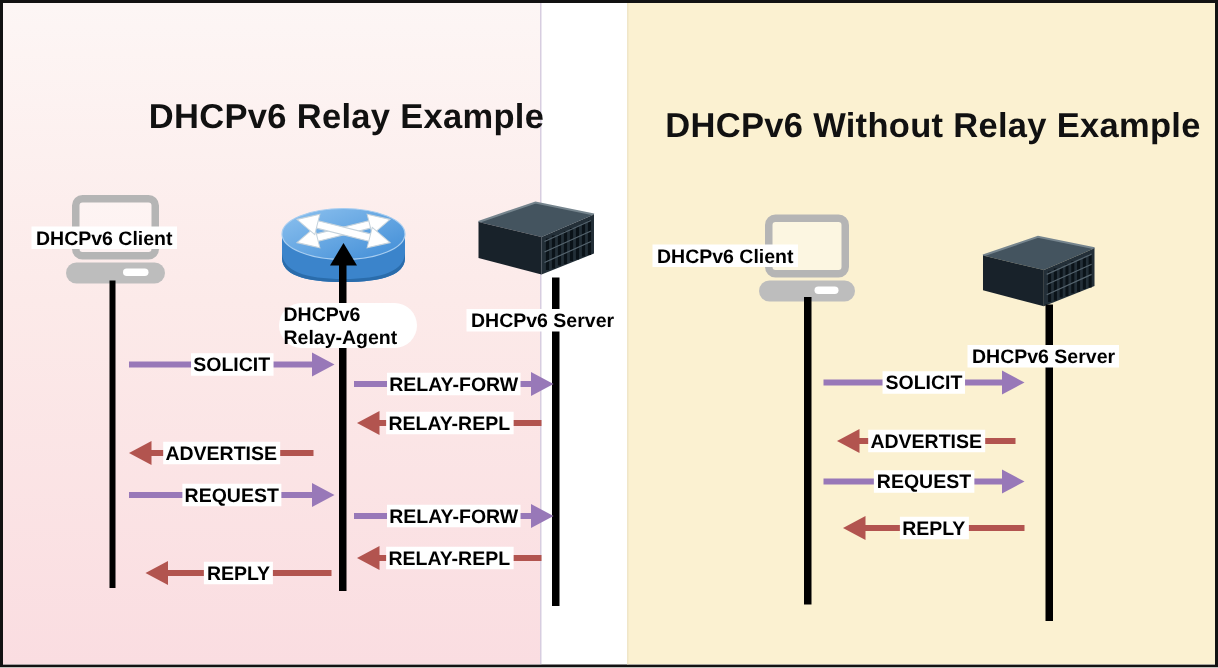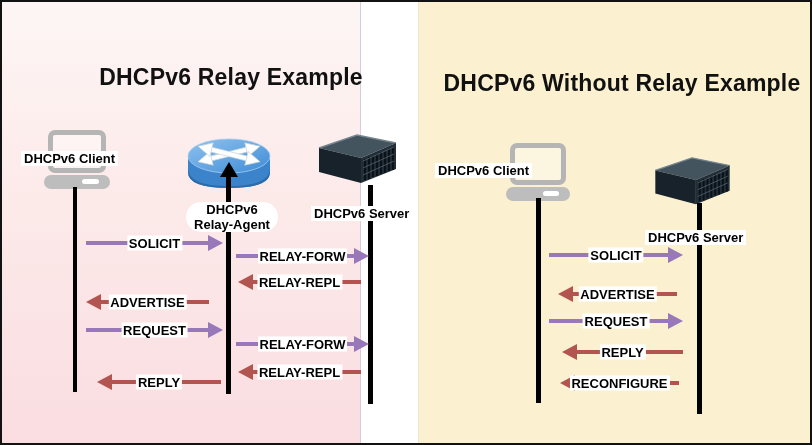--- a/index.html
+++ b/index.html
@@ -10,21 +10,21 @@
   .title{position:absolute;transform:translateX(-50%);white-space:nowrap;font-weight:bold;font-size:23px;color:var(--title-color,#111);letter-spacing:0.2px;}
   .t-left{left:229px;top:62px;}
   .t-right{left:203px;top:68px;}
 
   
   .lifeline{position:absolute;background:var(--lifeline,#000);}
   .chev{position:absolute;width:0;height:0;border-left:9px solid transparent;border-right:9px solid transparent;border-bottom:15px solid var(--lifeline,#000);}
 
   
   .nlabel{position:absolute;background:var(--label-bg,#fff);color:#000;font-weight:bold;font-size:13px;line-height:15px;padding:0 3px;white-space:nowrap;}
-  .nlabel.center{text-align:center;border-radius:15px;}
+  .nlabel.center{border-radius:15px;}
 
   
   .laptop{position:absolute;}
   .laptop .scr{position:absolute;left:0;top:0;border:5px solid #b5b5b5;border-radius:7px;background:rgba(255,255,255,0.35);box-sizing:border-box;}
   .laptop .base{position:absolute;background:#bdbdbd;border-radius:7px;}
   .laptop .slot{position:absolute;background:#fff;border-radius:3px;}
 
   
   .msg{position:absolute;height:16px;}
   .msg .shaft{position:absolute;top:6px;height:4px;}
@@ -239,20 +239,15 @@
     <div class="msg dir-right R2">
       <span class="shaft"></span>
         <span class="head"></span>
       <span class="mlabel">REQUEST</span>
     </div>
     <div class="msg dir-left R3">
       <span class="shaft"></span>
         <span class="head"></span>
       <span class="mlabel">REPLY</span>
     </div>
-    <div class="msg dir-left R4">
-      <span class="shaft"></span>
-        <span class="head"></span>
-      <span class="mlabel">RECONFIGURE</span>
-    </div>
   </div>
 
 </div>
 
 </body></html>

